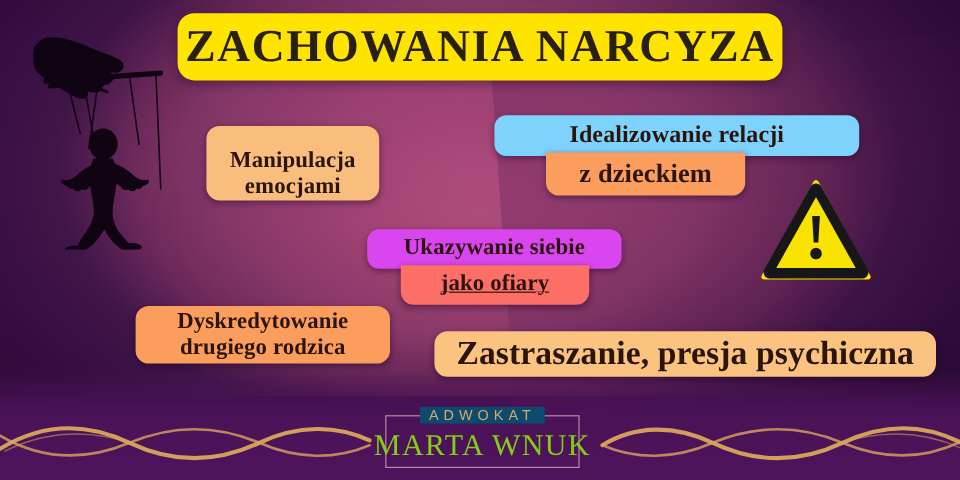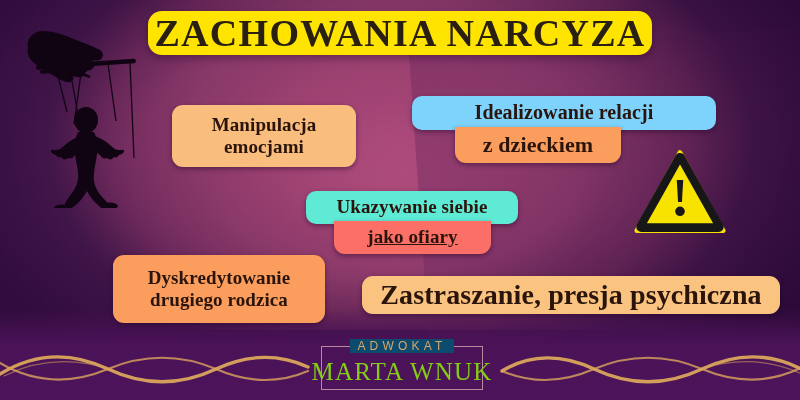--- a/index.html
+++ b/index.html
@@ -110,36 +110,37 @@
     border-radius: 11px;
     box-shadow: 0 2px 5px rgba(30,4,40,0.45);
   }
   .tbox .ln { display: block; white-space: nowrap; }
 
   
   #title-box {
     left: 148px;
     top: 11px;
     width: 504px;
-    height: 44px;
+    height: 56px;
     background: #ffe400;
     border-radius: 14px;
     font-size: 38px;
     letter-spacing: 1.3px;
     color: #2a2012;
     box-shadow: 0 3px 8px rgba(30,4,40,0.40);
   }
 
   #box-manipulacja {
     left: 172px;
     top: 105px;
-    width: 184px;
+    width: 144px;
     height: 62px;
     background: #f9bd7e;
     font-size: 19px;
+    justify-content: flex-end;
   }
   #box-idealizowanie {
     left: 412px;
     top: 96px;
     width: 304px;
     height: 34px;
     background: #7dd3fc;
     font-size: 20px;
     border-radius: 10px 10px 10px 10px;
   }
@@ -150,39 +151,39 @@
     height: 36px;
     background: #fb9d5c;
     font-size: 22px;
     border-radius: 0 0 11px 11px;
   }
   #box-ukazywanie {
     left: 306px;
     top: 191px;
     width: 212px;
     height: 33px;
-    background: #5eead4;
+    background: #d946ef;
     font-size: 19px;
     border-radius: 10px 10px 10px 10px;
   }
   #box-ukazywanie-2 {
     left: 334px;
     top: 221px;
     width: 157px;
     height: 33px;
     background: #fb6f66;
     font-size: 19px;
     border-radius: 0 0 11px 11px;
     text-decoration: underline;
   }
   #box-dyskredytowanie {
     left: 113px;
     top: 255px;
     width: 212px;
-    height: 68px;
+    height: 48px;
     background: #fb9d5c;
     font-size: 19px;
   }
   #box-zastraszanie {
     left: 362px;
     top: 276px;
     width: 418px;
     height: 38px;
     background: #fac37f;
     font-size: 28px;

